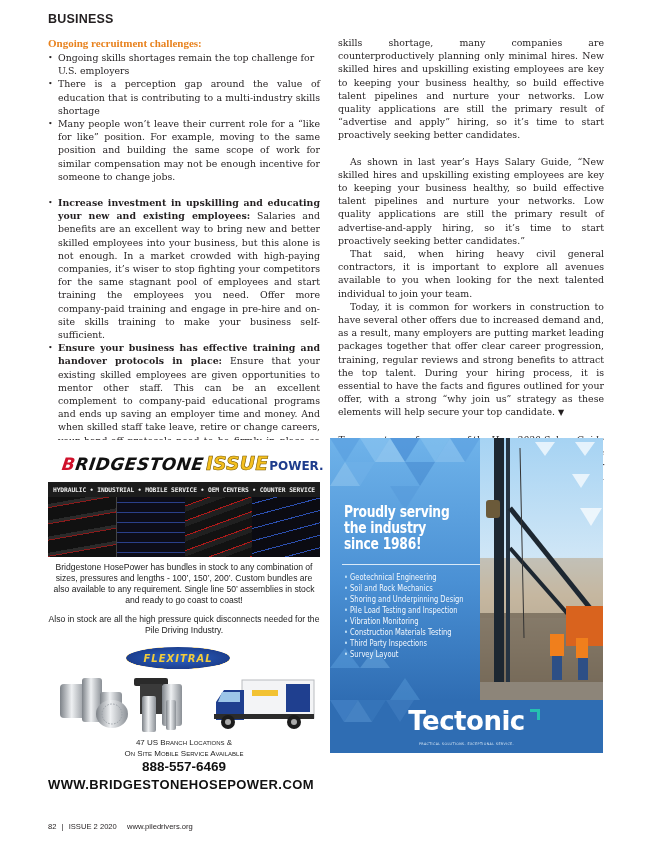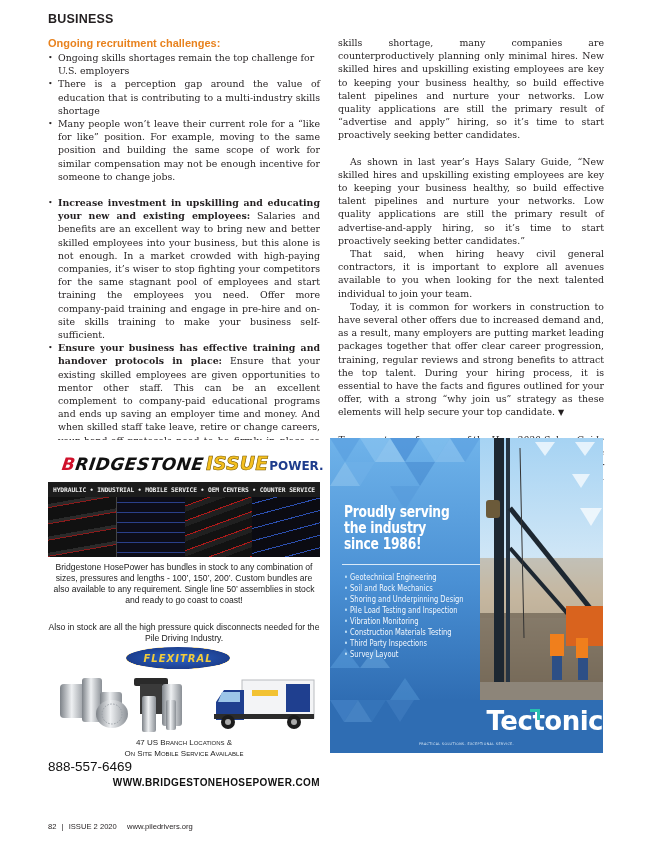--- a/index.html
+++ b/index.html
@@ -5,21 +5,21 @@
   * { box-sizing: border-box; margin: 0; padding: 0; }
   html, body { width: 651px; height: 845px; background: #ffffff; overflow: hidden; }
   body { position: relative; font-family: "DejaVu Serif", "Liberation Serif", serif; color: #231f20; }
 
   .section-tag { position: absolute; left: 48px; top: 12px; font-family: "Liberation Sans", sans-serif; font-weight: 700; font-size: 12.5px; letter-spacing: 0.2px; color: #231f20; }
 
   .col { position: absolute; font-size: 9.4px; line-height: 13.2px; text-align: justify; }
   .col-left { left: 48px; top: 36px; width: 272px; }
   .col-right { left: 338px; top: 36px; width: 266px; }
 
-  .subhead { font-family: Liberation Sans, sans-serif; font-weight: 700; color: #e8821e; font-size: 11px; line-height: 14px; margin-bottom: 1px; }
+  .subhead { font-family: Liberation Serif, serif; font-weight: 700; color: #e8821e; font-size: 11px; line-height: 14px; margin-bottom: 1px; }
   .bullets { list-style: none; }
   .bullets li { position: relative; padding-left: 10px; }
   .bullets li::before { content: "•"; position: absolute; left: 0; top: 0; font-size: 8px; }
   .bullets li b { font-weight: 700; }
   .gap { height: 13px; }
   .para { text-indent: 12px; }
   .para.noindent { text-indent: 0; }
   .italic-note { font-style: italic; font-size: 9.2px; line-height: 13.2px; }
   .end-mark { font-size: 8px; }
 
@@ -32,37 +32,37 @@
   .hosepower-logo .hose { font-style: italic; font-size: 19px; color: #f5c01f; -webkit-text-stroke: 0.6px #7a5a00; }
   .hosepower-logo .power { font-size: 12px; color: #1e3c8c; margin-left: 1px; }
   .services-band { position: absolute; left: 0; top: 42px; width: 272px; height: 15px; background: #1c1c1c; color: #f0f0f0; font-family: "DejaVu Sans Mono", monospace; font-weight: 700; font-size: 6.3px; line-height: 15px; text-align: center; white-space: nowrap; letter-spacing: -0.1px; }
   .hose-photos { position: absolute; left: 0; top: 57px; width: 272px; height: 60px; display: flex; }
   .hose-photo { flex: 1; height: 100%; position: relative; overflow: hidden; }
   .hp1 { background: repeating-linear-gradient(170deg, #111 0 7px, #2a2a2a 7px 10px, #8a1b1b 10px 11px, #111 11px 16px); }
   .hp2 { background: repeating-linear-gradient(180deg, #0d0d18 0 5px, #2a3f8a 5px 6px, #0d0d18 6px 10px); border-left: 1px solid #444; }
   .hp3 { background: repeating-linear-gradient(160deg, #121212 0 8px, #b01919 8px 9px, #202020 9px 14px); }
   .hp4 { background: repeating-linear-gradient(165deg, #0b0b12 0 6px, #2c4fb0 6px 7px, #0b0b12 7px 12px); }
   .ad-left-copy { position: absolute; left: 0; top: 122px; width: 272px; font-family: "Liberation Sans", sans-serif; font-size: 8.6px; line-height: 11px; text-align: center; color: #222; }
-  .ad-left-copy p + p { margin-top: 16px; }
+  .ad-left-copy p + p { margin-top: 8px; }
   .flexitral-logo { position: absolute; left: 78px; top: 207px; width: 104px; height: 22px; border-radius: 50%; background: radial-gradient(ellipse at center, #2a63c8 0%, #1d3f8e 70%, #e3b22a 71%, #c99516 100%); display: flex; align-items: center; justify-content: center; font-family: "DejaVu Sans", sans-serif; font-style: italic; font-weight: 900; font-size: 10px; color: #f2cc3b; letter-spacing: 1px; }
   .fittings-img { position: absolute; left: 6px; top: 234px; width: 160px; height: 60px; }
   .truck-img { position: absolute; left: 164px; top: 236px; width: 104px; height: 58px; }
   .branch-text { position: absolute; left: 0; top: 298px; width: 272px; text-align: center; font-family: "Liberation Sans", sans-serif; font-size: 8px; line-height: 10.5px; font-variant: small-caps; color: #222; }
-  .phone-text { position: absolute; left: 0; top: 319px; width: 272px; font-family: "Liberation Sans", sans-serif; font-weight: 400; font-size: 13.5px; color: #111; }
-  .url-text { position: absolute; left: 0; top: 337px; width: 272px; text-align: right; font-family: "Liberation Sans", sans-serif; font-weight: 700; font-size: 10px; letter-spacing: 0.4px; color: #111; }
+  .phone-text { position: absolute; left: 0; top: 319px; width: 272px; text-align: center; font-family: "Liberation Sans", sans-serif; font-weight: 700; font-size: 13.5px; color: #111; }
+  .url-text { position: absolute; left: 0; top: 337px; width: 272px; text-align: left; font-family: "Liberation Sans", sans-serif; font-weight: 700; font-size: 13px; letter-spacing: 0.4px; color: #111; }
 
   
   .ad-right { position: absolute; left: 330px; top: 438px; width: 273px; height: 315px; background: #2f6db3; overflow: hidden; }
   .ad-right-top { position: absolute; left: 0; top: 0; width: 273px; height: 262px; background: linear-gradient(180deg, #6fb3ea 0%, #4a90d4 55%, #2f6db3 100%); }
   .photo-panel { position: absolute; left: 150px; top: 0; width: 123px; height: 262px; background: linear-gradient(180deg, #a6d3f3 0%, #cfe6f6 45%, #d8cdb9 60%, #8a7b66 100%); overflow: hidden; }
   .headline { position: absolute; left: 14px; top: 66px; width: 140px; font-family: "DejaVu Sans", sans-serif; font-weight: 700; font-size: 15px; line-height: 16px; color: #ffffff; letter-spacing: -0.3px; transform: scaleX(0.82); transform-origin: left top; }
   .headline-rule { position: absolute; left: 12px; top: 126px; width: 138px; height: 1px; background: #e8f2fb; opacity: 0.9; }
   .services { position: absolute; left: 14px; top: 134px; list-style: none; font-family: "DejaVu Sans", sans-serif; font-size: 8px; line-height: 11px; color: #f3f8fd; transform: scaleX(0.84); transform-origin: left top; white-space: nowrap; }
   .services li::before { content: "• "; color: #bfe0f7; }
-  .tectonic-logo { position: absolute; left: 0; top: 268px; width: 273px; text-align: right; font-family: "DejaVu Sans", sans-serif; font-weight: 700; font-size: 26px; color: #ffffff; letter-spacing: -0.5px; }
+  .tectonic-logo { position: absolute; left: 0; top: 268px; width: 273px; text-align: center; font-family: "DejaVu Sans", sans-serif; font-weight: 700; font-size: 26px; color: #ffffff; letter-spacing: -0.5px; }
   .tectonic-mark { position: absolute; left: 200px; top: 271px; width: 10px; height: 11px; border-top: 3px solid #25c0b0; border-right: 3px solid #25c0b0; }
   .tagline { position: absolute; left: 0; top: 304px; width: 273px; text-align: center; font-family: "DejaVu Sans", sans-serif; font-size: 3.3px; letter-spacing: 0.4px; color: #d9e8f6; }
   .address { position: absolute; left: 0; top: 317px; width: 273px; text-align: center; font-family: "DejaVu Sans", sans-serif; font-size: 7.6px; color: #ffffff; transform: scaleX(0.92); }
   .states { position: absolute; left: 0; top: 332px; width: 273px; text-align: center; font-family: "DejaVu Sans", sans-serif; font-weight: 700; font-size: 5.8px; color: #ffffff; }
   .contact { position: absolute; left: 0; top: 345px; width: 273px; font-family: "DejaVu Sans", sans-serif; font-weight: 700; font-size: 7px; color: #ffffff; letter-spacing: 0.1px; }
 
   .footer { position: absolute; left: 48px; top: 822px; font-family: "Liberation Sans", sans-serif; font-size: 7.6px; color: #231f20; white-space: nowrap; }
   .footer span + span { margin-left: 3px; }
 </style>
 </head>

